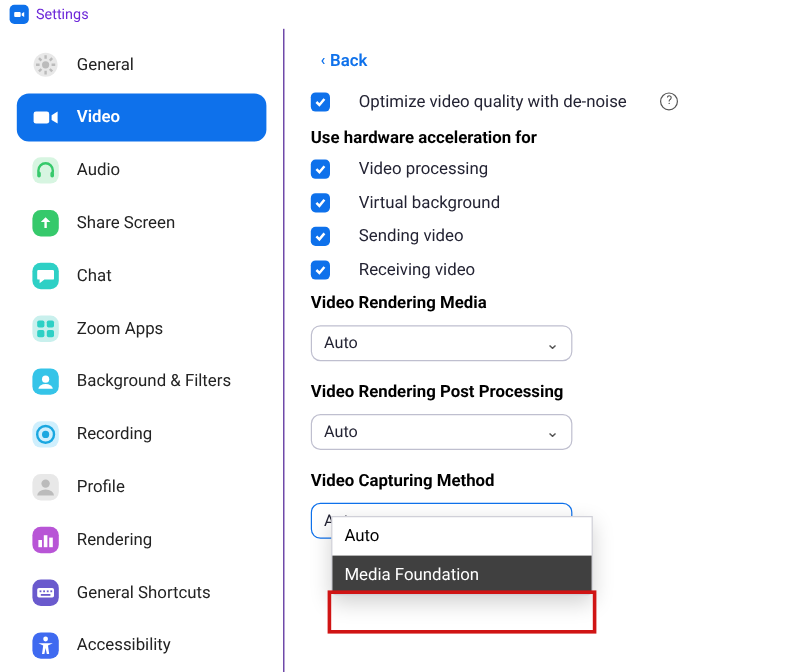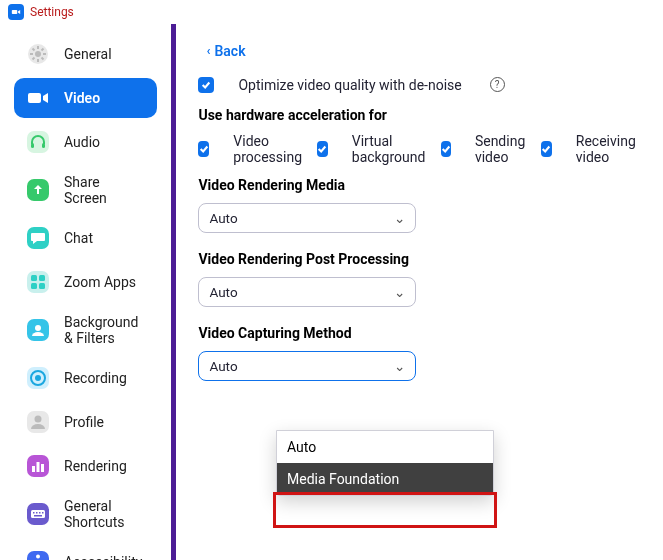--- a/index.html
+++ b/index.html
@@ -1,34 +1,34 @@
 <!DOCTYPE html>
 <html><head>
 <meta charset="utf-8">
 <style>
   * { box-sizing: border-box; margin: 0; padding: 0; font-family: -apple-system, BlinkMacSystemFont, "Segoe UI", Roboto, Arial, sans-serif; }
   body { width: 663px; height: 560px; background: #fff; overflow: hidden; }
-  .titlebar { display: flex; align-items: center; padding: 4px 8px; font-size: 12px; color: #b91c1c; gap: 6px; }
+  .titlebar { display: flex; align-items: center; padding: 4px 8px; font-size: 12px; color: #6d28d9; gap: 6px; }
   .titlebar .app-icon { width: 16px; height: 16px; background: #0e71eb; border-radius: 4px; display: flex; align-items: center; justify-content: center; }
   .titlebar .app-icon svg { width: 10px; height: 10px; }
   .main { display: flex; height: calc(100% - 24px); }
-  .sidebar { width: 237px; padding: 10px 14px; border-right: 5px solid #4c1d95; }
+  .sidebar { width: 237px; padding: 10px 14px; border-right: 1px solid #4c1d95; }
   .sidebar-item { display: flex; align-items: center; gap: 14px; padding: 8px 12px; border-radius: 10px; cursor: pointer; font-size: 14px; color: #222; margin-bottom: 4px; }
   .sidebar-item.active { background: #0e71eb; color: #fff; font-weight: 600; }
   .sidebar-item.active .icon-box svg { color: #fff; }
   .icon-box { width: 24px; height: 24px; display: flex; align-items: center; justify-content: center; border-radius: 8px; flex-shrink: 0; }
   .icon-box svg { width: 24px; height: 24px; }
   .content { flex: 1; padding: 18px 22px; font-size: 14px; color: #232333; position: relative; }
   .back-link { color: #0e71eb; font-weight: 600; font-size: 14px; cursor: pointer; display: inline-flex; align-items: center; gap: 4px; margin-bottom: 18px; margin-left: 8px; }
   .back-link .chev { font-size: 13px; }
   .row-check { display: flex; align-items: center; gap: 24px; margin-bottom: 14px; }
   .checkbox { width: 16px; height: 16px; border-radius: 4px; background: #0e71eb; display: flex; align-items: center; justify-content: center; cursor: pointer; }
   .checkbox svg { width: 10px; height: 10px; stroke: #fff; stroke-width: 2.5; fill: none; }
   .section-head { font-weight: 700; margin-top: 10px; margin-bottom: 10px; font-size: 14px; color: #000; }
-  .check-grid { display: grid; grid-template-columns: 1fr 1fr 1fr 1fr; row-gap: 12px; column-gap: 10px; margin-bottom: 12px; }
+  .check-grid { display: grid; grid-template-columns: 1fr; row-gap: 12px; column-gap: 10px; margin-bottom: 12px; }
   .check-grid .row-check { margin-bottom: 0; }
   .select { width: 218px; height: 30px; border: 1px solid #bfbfcf; border-radius: 8px; padding: 0 30px 0 10px; font-size: 13.5px; background: #fff; position: relative; display: flex; align-items: center; cursor: pointer; }
   .select.focused { border-color: #0e71eb; }
   .select .chevd { position: absolute; right: 10px; top: 50%; transform: translateY(-50%); color: #555; }
   .select-block { margin-bottom: 18px; position: relative; }
   .dropdown { position: absolute; left: 276px; top: 430px; width: 218px; background: #fff; border: 1px solid #d0d0d8; border-radius: 0 0 4px 4px; box-shadow: 0 6px 18px rgba(0,0,0,0.18); z-index: 5; }
   .dropdown-hl { position: absolute; left: 273px; top: 492px; width: 224px; height: 36px; border: 3px solid #d01414; z-index: 6; pointer-events: none; }
   .dd-item { padding: 8px 10px; font-size: 14px; cursor: pointer; }
   .dd-item.sel { background: #404040; color: #fff; }
   .help-icon { width: 15px; height: 15px; border: 1px solid #555; border-radius: 50%; display: inline-flex; align-items: center; justify-content: center; font-size: 10px; color: #555; margin-left: 4px; }

